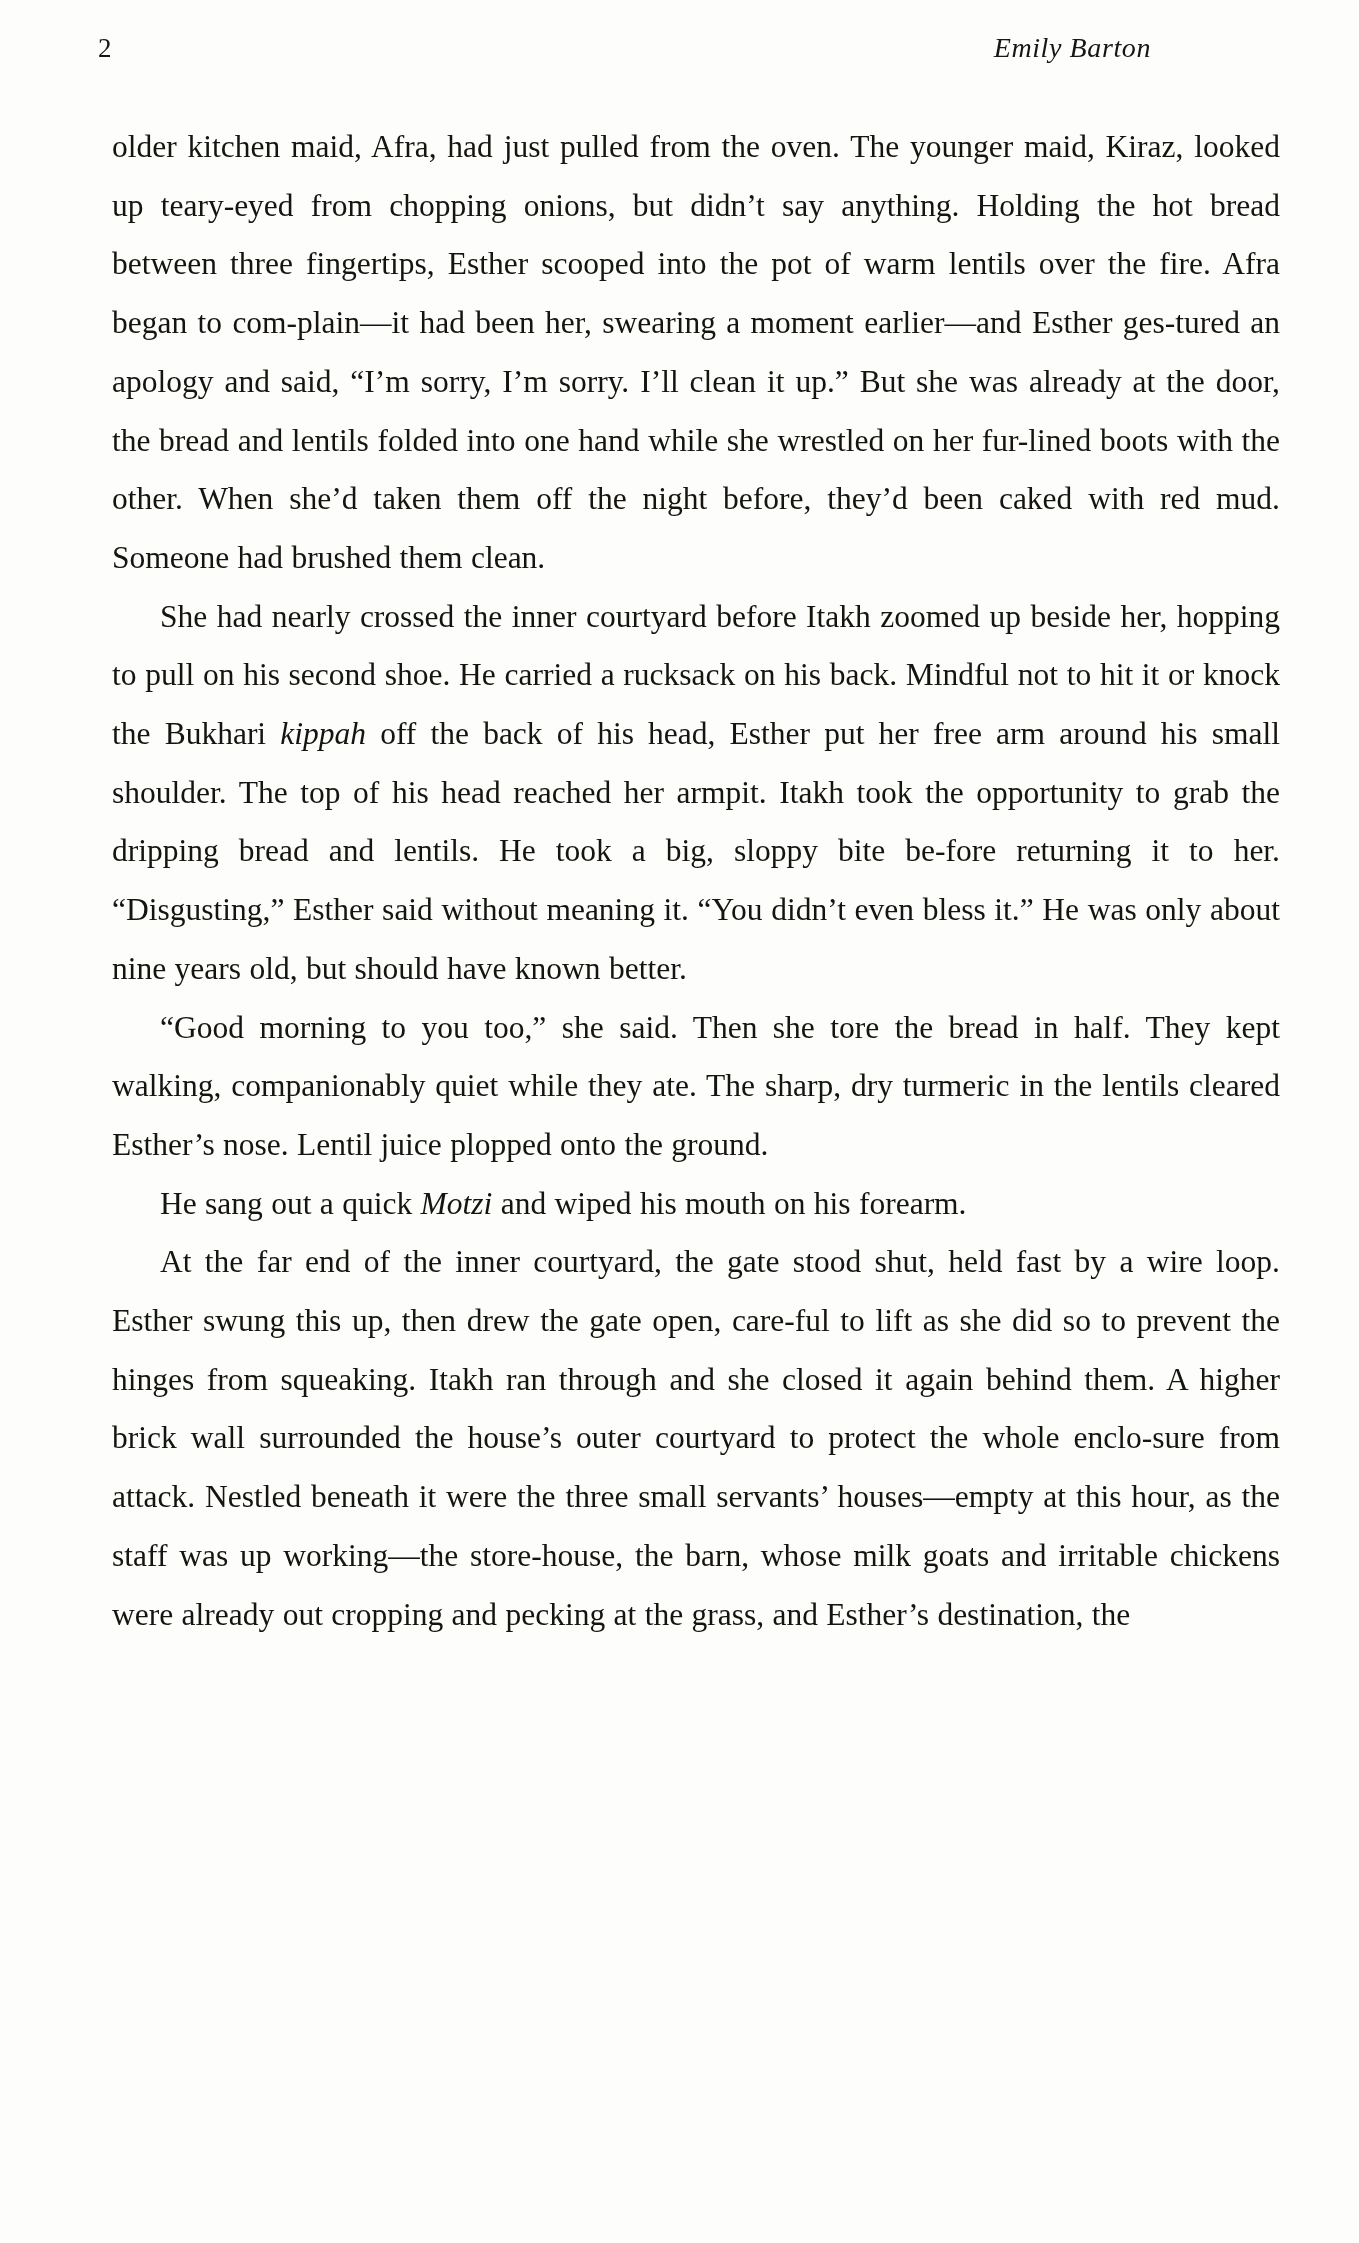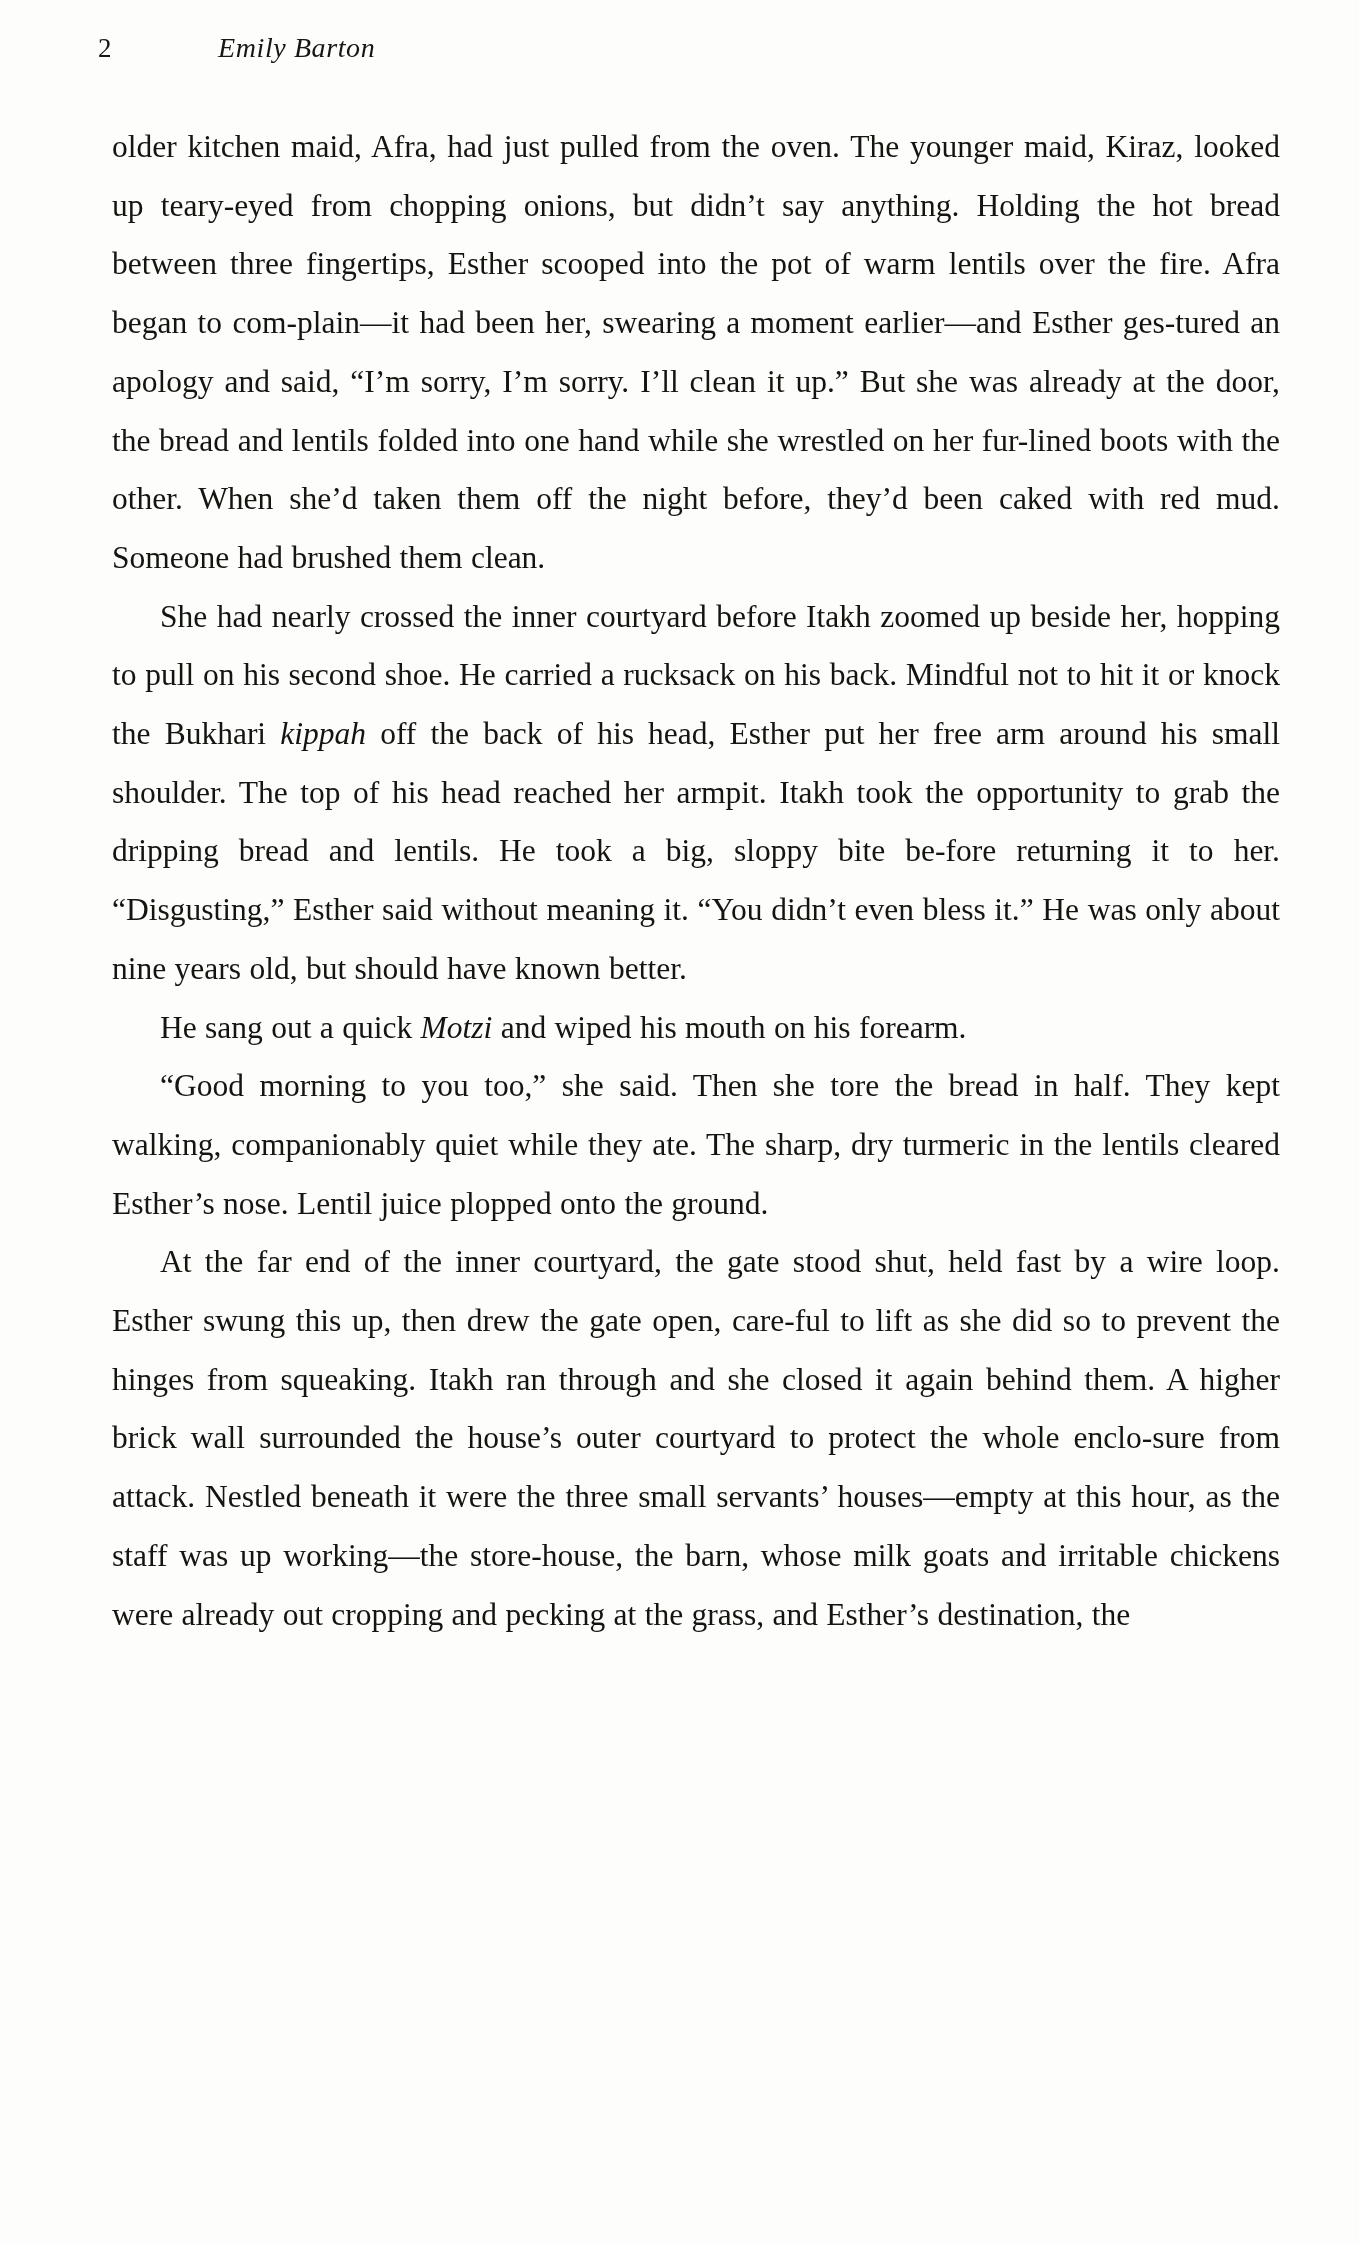--- a/index.html
+++ b/index.html
@@ -34,21 +34,21 @@
   }
   .folio {
     font-size: 27px;
     letter-spacing: 0.4px;
     color: #181612;
     width: 120px;
     text-align: left;
   }
   .head-title {
     flex: 1;
-    text-align: left;
+    text-align: right;
     font-size: 28px;
     font-style: italic;
     letter-spacing: 0.6px;
     color: #181612;
     padding-right: 110px;
   }
   .body-block {
     position: absolute;
     top: 118px;
     left: 112px;
@@ -79,20 +79,20 @@
     <div class="folio">2</div>
     <div class="head-title">Emily Barton</div>
   </div>
 
   <div class="body-block">
 
     <p>older kitchen maid, Afra, had just pulled from the oven. The younger maid, Kiraz, looked up teary-eyed from chopping onions, but didn’t say anything. Holding the hot bread between three fingertips, Esther scooped into the pot of warm lentils over the fire. Afra began to com-plain—it had been her, swearing a moment earlier—and Esther ges-tured an apology and said, “I’m sorry, I’m sorry. I’ll clean it up.” But she was already at the door, the bread and lentils folded into one hand while she wrestled on her fur-lined boots with the other. When she’d taken them off the night before, they’d been caked with red mud. Someone had brushed them clean.</p>
 
     <p class="indent">She had nearly crossed the inner courtyard before Itakh zoomed up beside her, hopping to pull on his second shoe. He carried a rucksack on his back. Mindful not to hit it or knock the Bukhari <em>kippah</em> off the back of his head, Esther put her free arm around his small shoulder. The top of his head reached her armpit. Itakh took the opportunity to grab the dripping bread and lentils. He took a big, sloppy bite be-fore returning it to her. “Disgusting,” Esther said without meaning it. “You didn’t even bless it.” He was only about nine years old, but should have known better.</p>
 
+    <p class="indent">“Good morning to you too,” she said. Then she tore the bread in half. They kept walking, companionably quiet while they ate. The sharp, dry turmeric in the lentils cleared Esther’s nose. Lentil juice plopped onto the ground.</p>
+
     <p class="indent">He sang out a quick <em>Motzi</em> and wiped his mouth on his forearm.</p>
-
-    <p class="indent">“Good morning to you too,” she said. Then she tore the bread in half. They kept walking, companionably quiet while they ate. The sharp, dry turmeric in the lentils cleared Esther’s nose. Lentil juice plopped onto the ground.</p>
 
     <p class="indent">At the far end of the inner courtyard, the gate stood shut, held fast by a wire loop. Esther swung this up, then drew the gate open, care-ful to lift as she did so to prevent the hinges from squeaking. Itakh ran through and she closed it again behind them. A higher brick wall surrounded the house’s outer courtyard to protect the whole enclo-sure from attack. Nestled beneath it were the three small servants’ houses—empty at this hour, as the staff was up working—the store-house, the barn, whose milk goats and irritable chickens were already out cropping and pecking at the grass, and Esther’s destination, the</p>
 
   </div>
 </div>
 
 </body></html>

